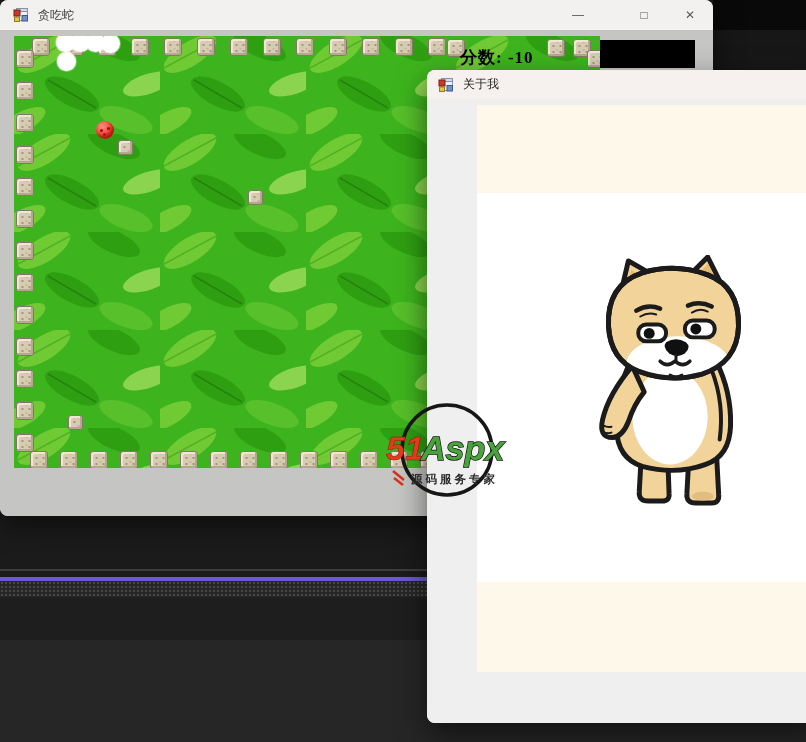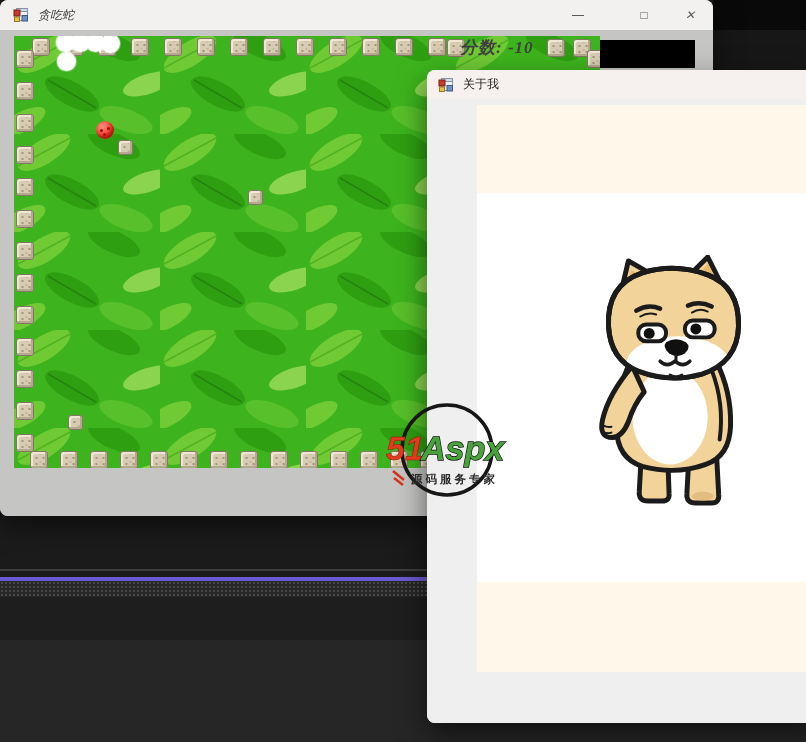--- a/index.html
+++ b/index.html
@@ -12,21 +12,21 @@
   .desk-mid{position:absolute;left:0;top:480px;width:806px;height:117px;background:#1b1b1b;}
   .hairline{position:absolute;left:0;top:569px;width:806px;height:2px;background:#3d3d3d;}
   .purple-line{position:absolute;left:0;top:577px;width:806px;height:4px;}
   .dotted-band{position:absolute;left:0;top:581px;width:806px;height:16px;background:#272727;
     background-image:radial-gradient(circle,#474747 .8px,transparent 1px);background-size:4px 4px;}
   .desk-low{position:absolute;left:0;top:597px;width:806px;height:43px;background:#1e1e1e;}
   .desk-lower{position:absolute;left:0;top:640px;width:806px;height:102px;background:#262626;}
 
   
   #main-window{position:absolute;left:0;top:0;width:713px;height:516px;border-radius:8px;
-    background:#c5c5c3;box-shadow:0 10px 28px rgba(0,0,0,.5);overflow:hidden;font-style:italic;}
+    background:#c5c5c3;box-shadow:0 10px 28px rgba(0,0,0,.5);overflow:hidden;}
   .titlebar{position:absolute;left:0;top:0;right:0;height:30px;background:#f2f1f0;
     display:flex;align-items:center;}
   .titlebar .appicon{margin:0 9px 0 13px;width:16px;height:16px;flex:0 0 auto;}
   .titlebar .title{font-size:12px;color:#3f3f3f;}
   .win-controls{margin-left:auto;display:flex;height:100%;align-items:stretch;}
   .win-btn{width:46px;display:flex;align-items:center;justify-content:center;
     color:#5a5a5a;font-size:12px;cursor:default;}
   .win-btn.min{margin-right:20px;}
   .client{position:absolute;left:0;top:30px;right:0;bottom:0;background:#c5c5c3;}
   #black-panel{position:absolute;left:600px;top:10px;width:95px;height:28px;background:#000;}
@@ -170,21 +170,21 @@
           <div class="tile" style="left: 406px; top: 415px;"></div>
           <div class="tile small" style="left: 104px; top: 104px;"></div>
           <div class="tile small" style="left: 234px; top: 154px;"></div>
           <div class="tile small" style="left: 54px; top: 379px;"></div>
           <div class="snake-seg" style="left: 41.5px; top: -3.5px;"></div>
           <div class="snake-seg" style="left: 56.5px; top: -3.5px;"></div>
           <div class="snake-seg" style="left: 71.5px; top: -3.5px;"></div>
           <div class="snake-seg" style="left: 86.5px; top: -2.5px;"></div>
           <div class="snake-seg" style="left: 42.5px; top: 15.5px;"></div>
           <div class="" id="apple" style="left: 82px; top: 85px;"></div>
-          <div id="score" style="color: #404040; left: 446px; top: 0;">分数: -10</div>
+          <div id="score" style="color: #000000; left: 446px; top: 10px;">分数: -10</div>
       </div>
     </div>
   </div>
 
   <div id="about-dialog" class="z20">
     <div class="dlg-titlebar">
       <svg class="appicon" viewBox="0 0 16 16">
         <rect x="3.5" y="1.5" width="11" height="12" fill="#eef3f8" stroke="#8294a6" stroke-width="1"></rect>
         <rect x="3.5" y="1.5" width="11" height="3" fill="#cfdbe8" stroke="#8294a6" stroke-width="1"></rect>
         <rect x="1" y="3" width="6" height="6" fill="#c43b2a" stroke="#7e1d12" stroke-width="1"></rect>

